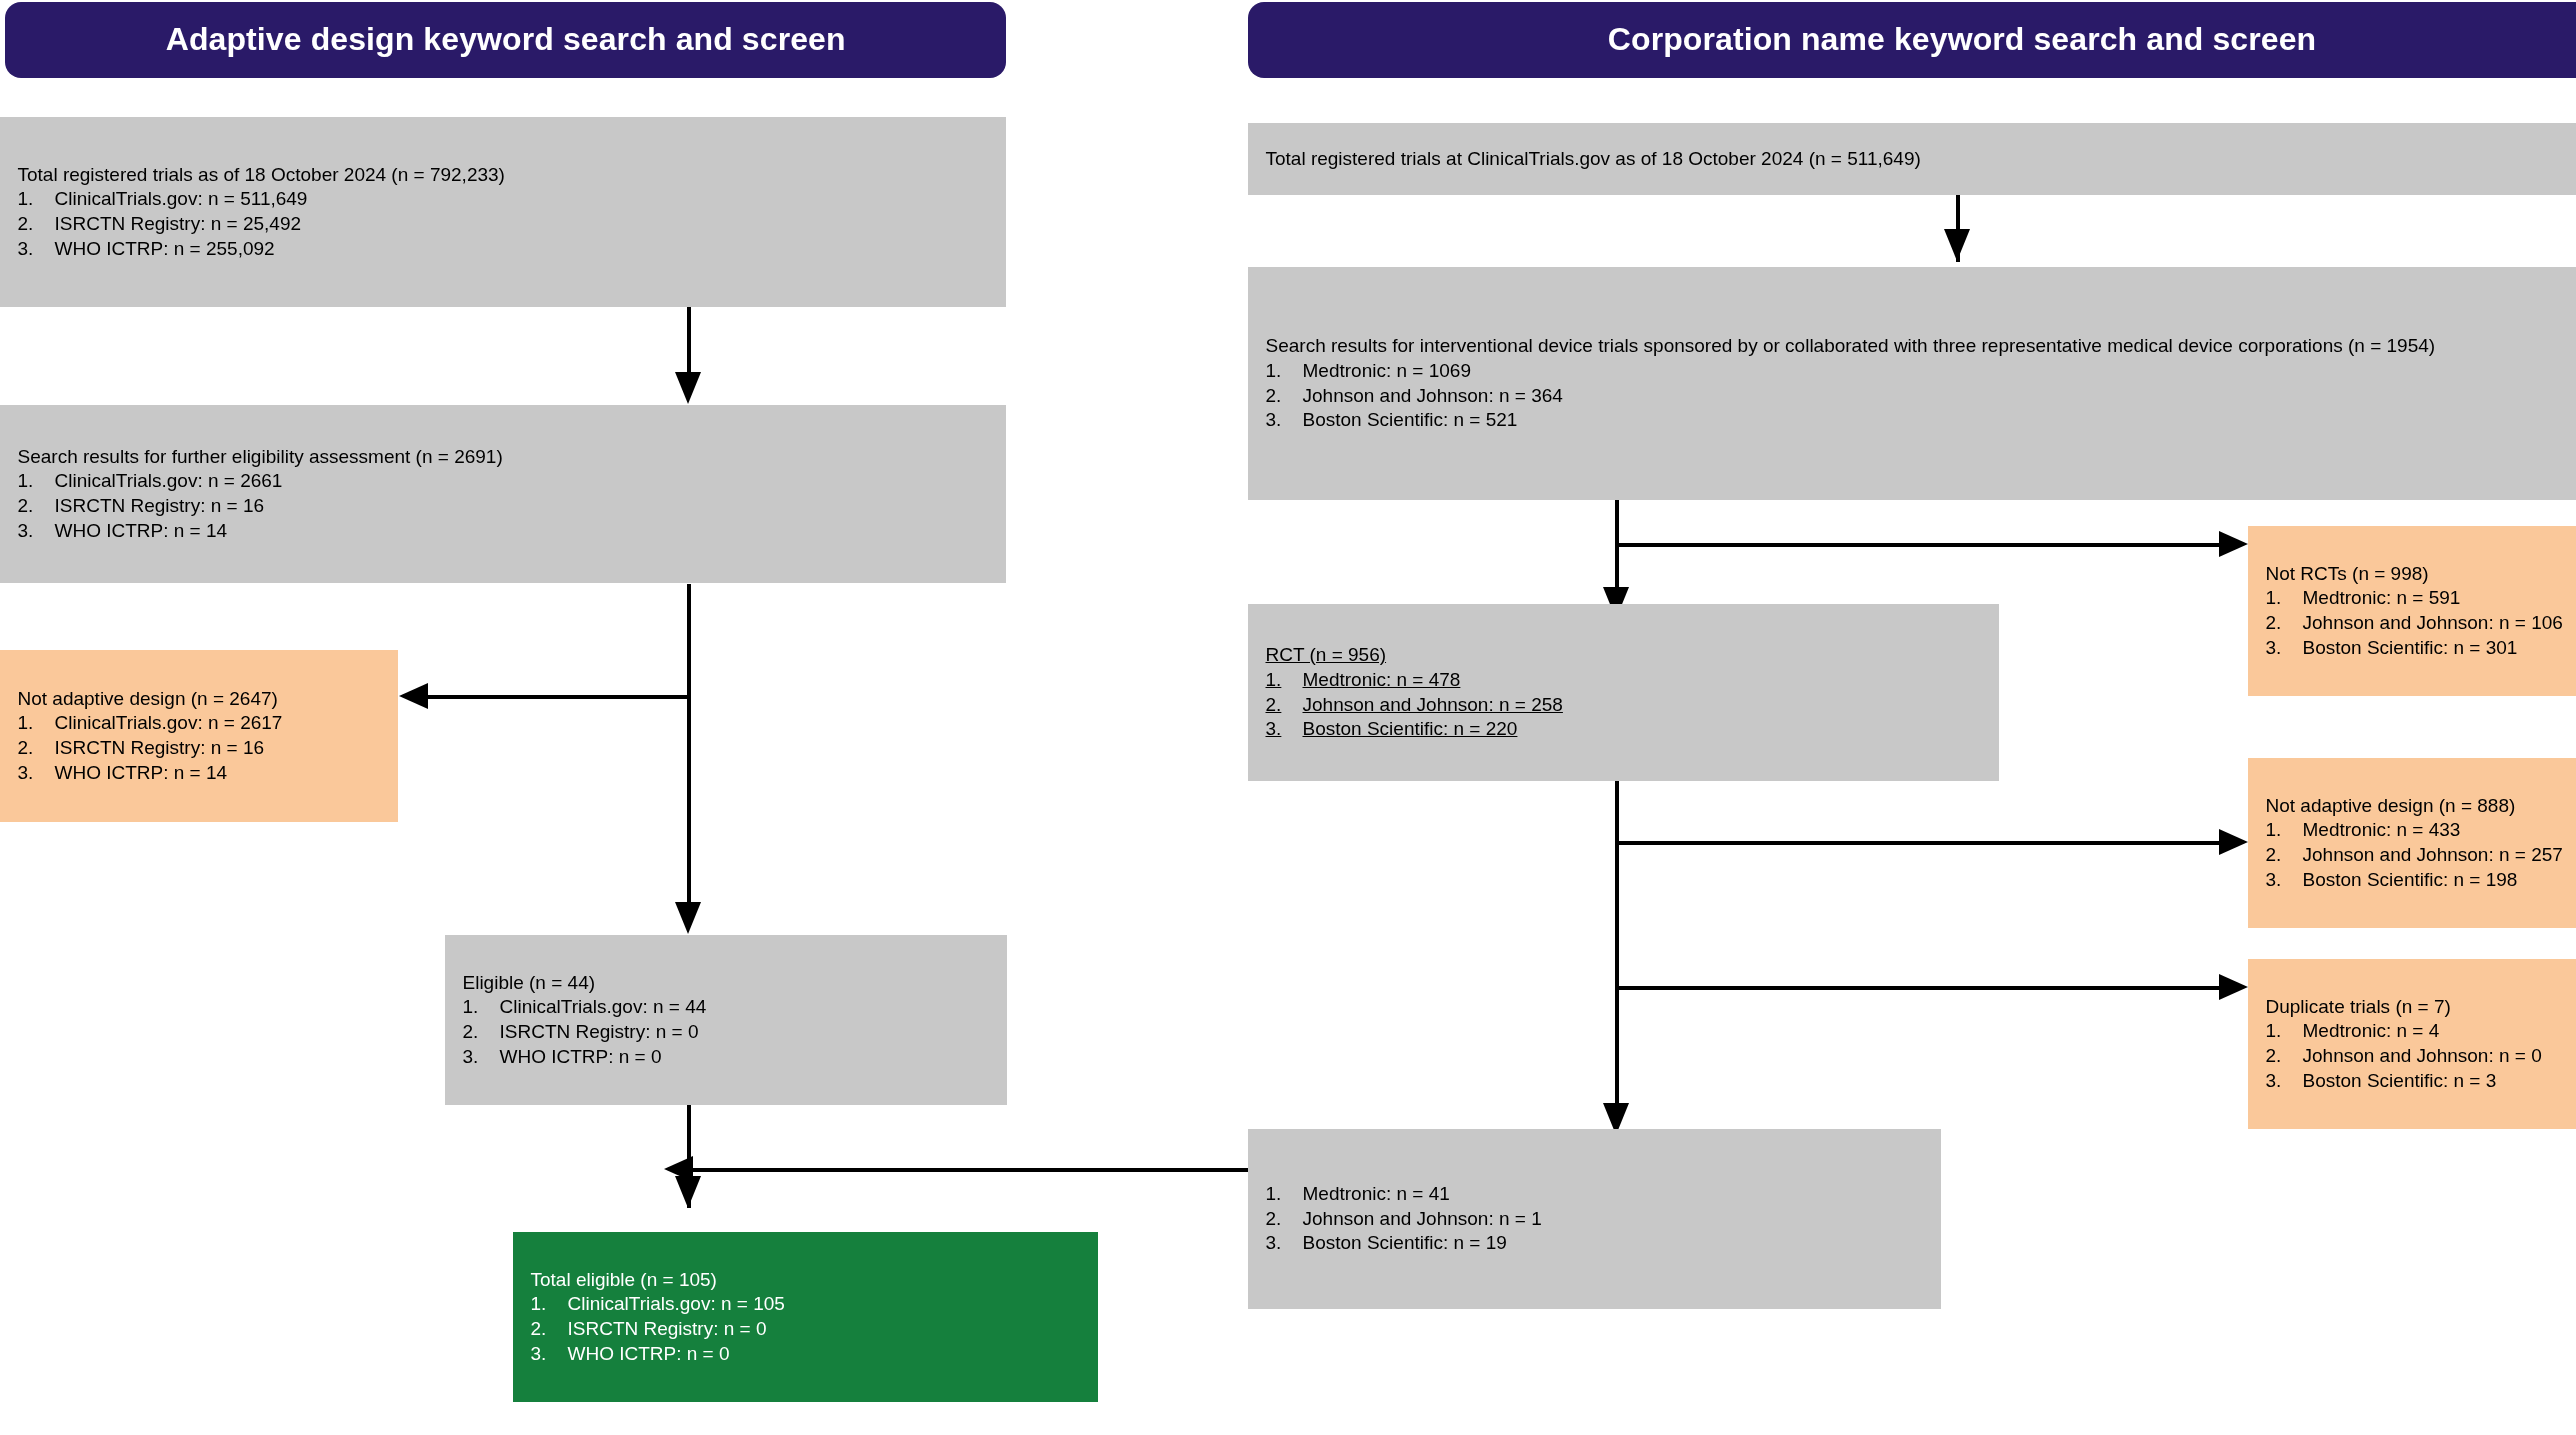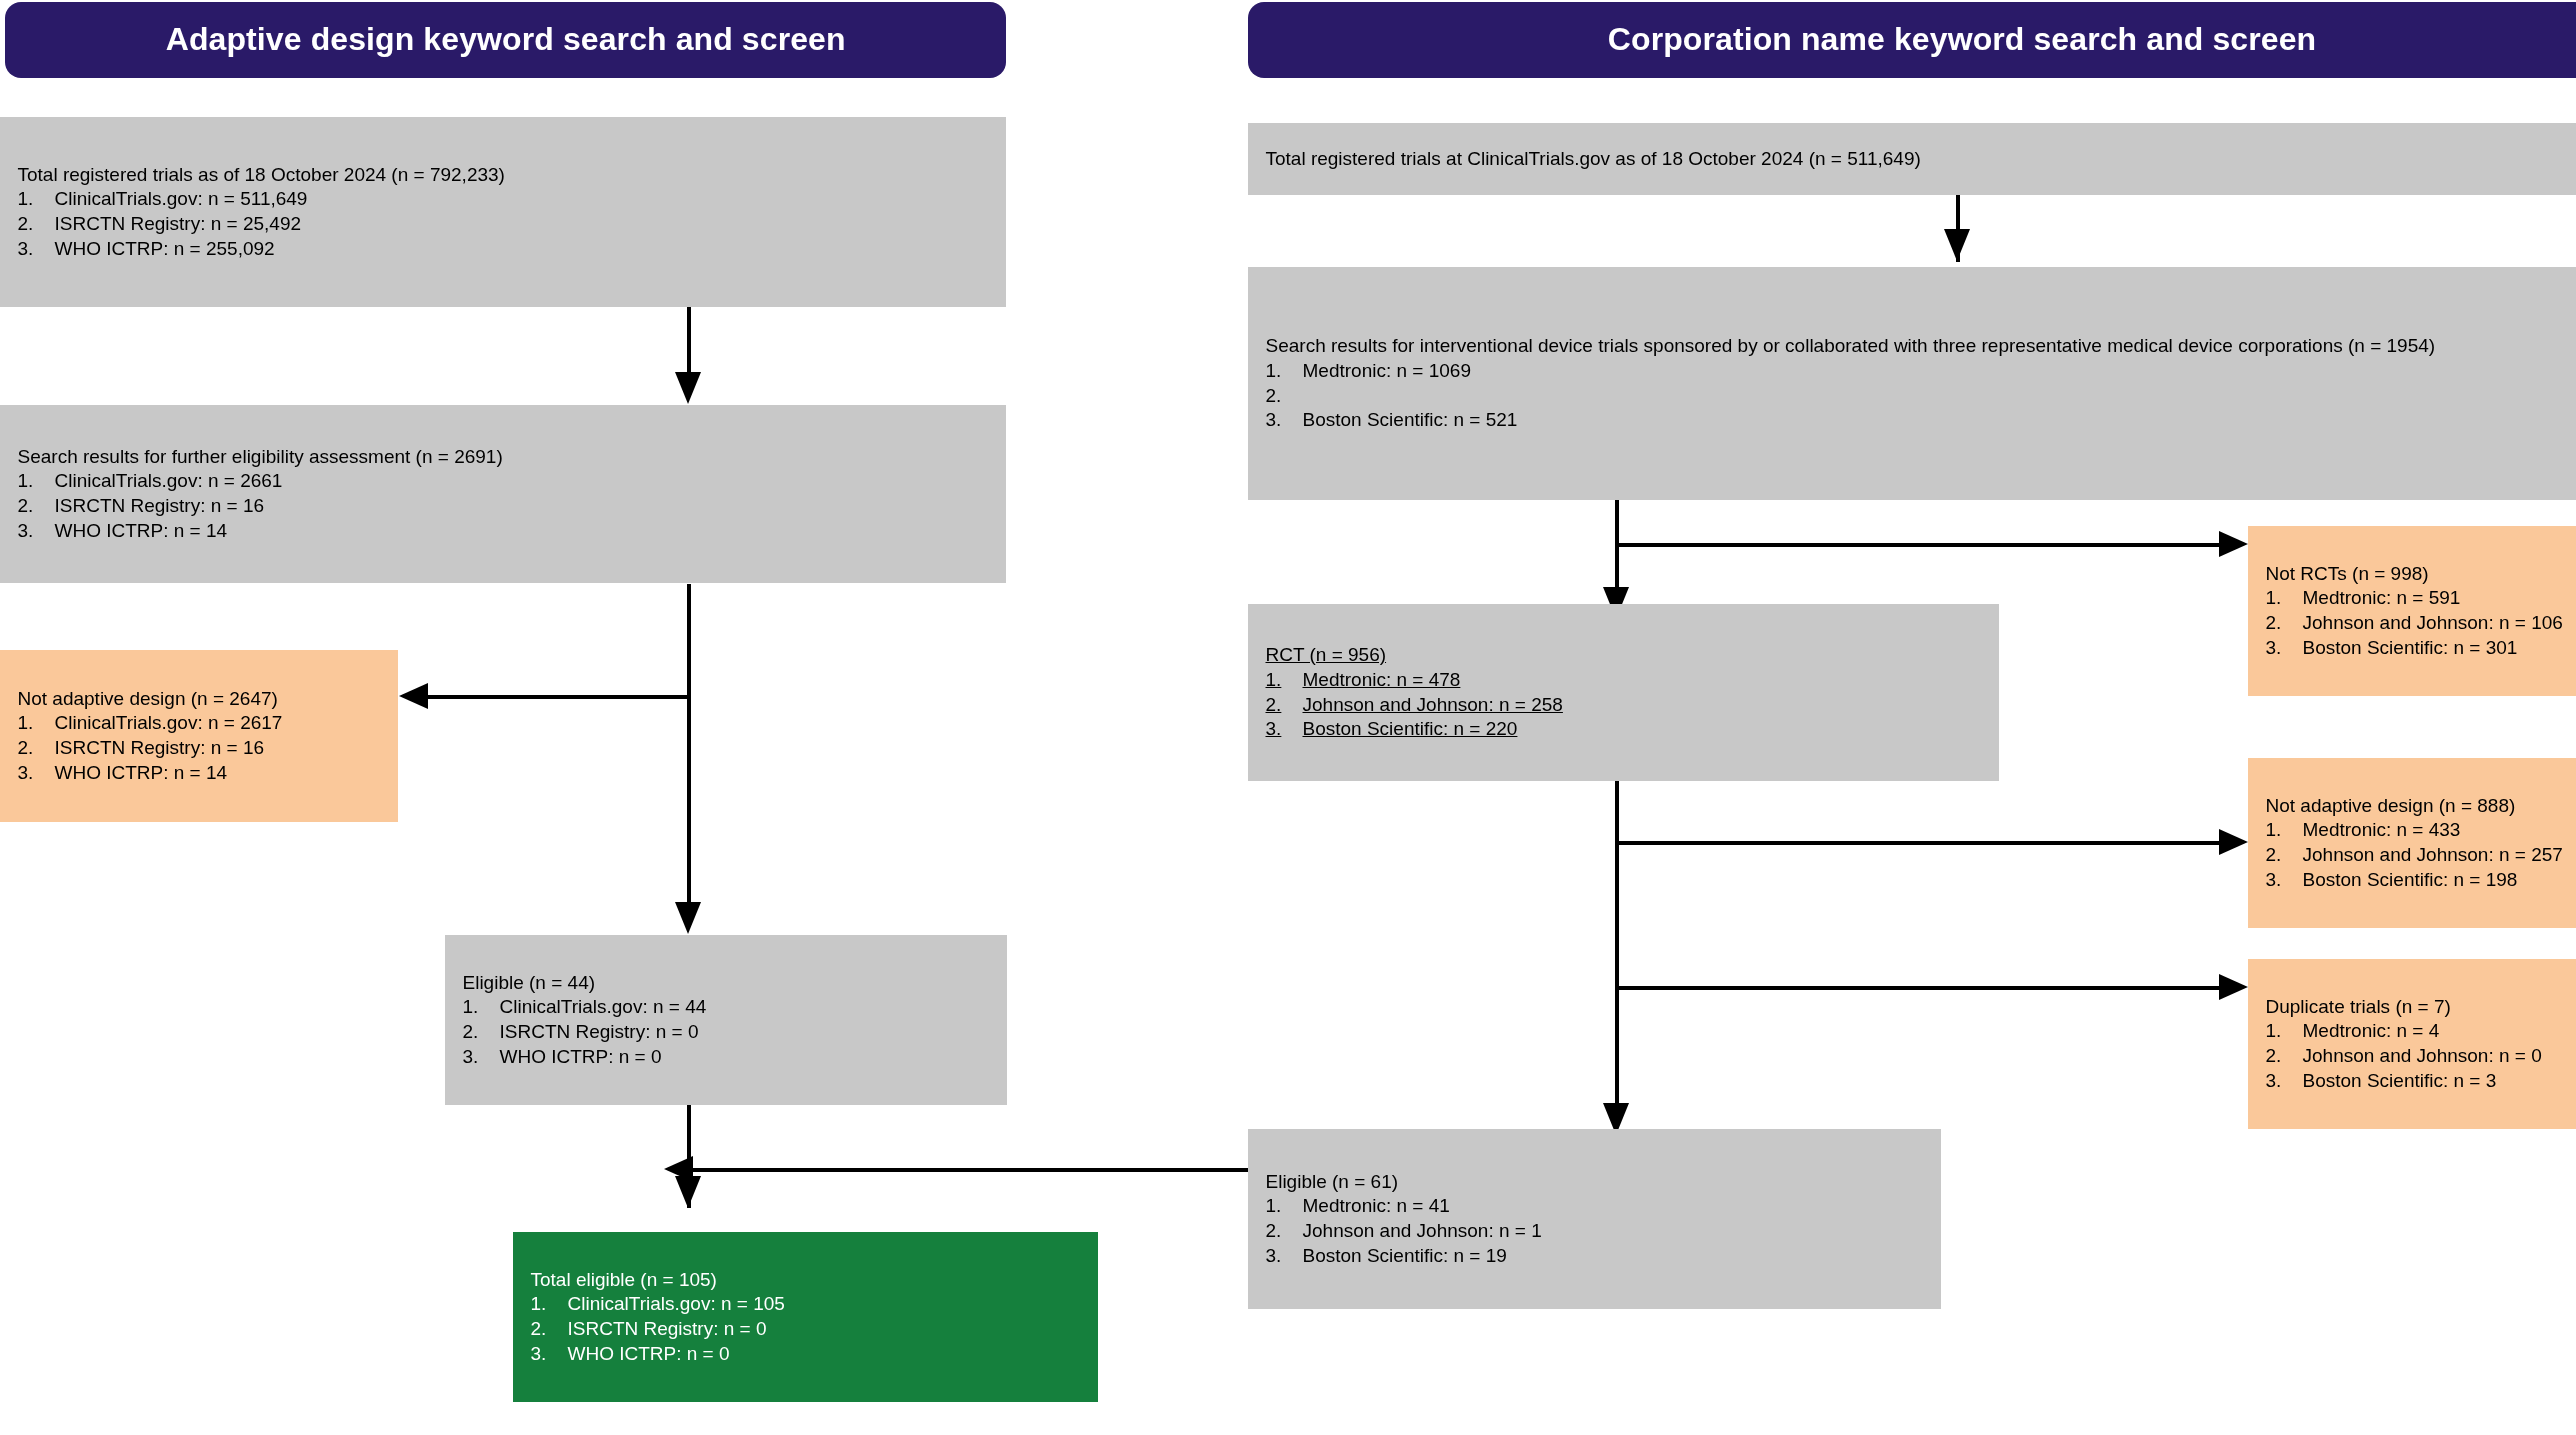--- a/index.html
+++ b/index.html
@@ -177,20 +177,21 @@
 
   <div class="box gray" style="left:1248px;top:267px;width:1436px;height:233px;">
     <div class="ttl wrapttl" style="width:1278px;">Search results for interventional device trials sponsored by or collaborated with three representative medical device corporations (n = 1954)</div>
     <ol>
       <li>
           <span class="num">1.</span>
           <span>Medtronic: n = 1069</span>
         </li>
       <li>
           <span class="num">2.</span>
+          <span>Johnson and Johnson: n = 364</span>
         </li>
       <li>
           <span class="num">3.</span>
           <span>Boston Scientific: n = 521</span>
         </li>
     </ol>
   </div>
 
   <div class="vline" style="left:1615px;top:500px;height:95px;"></div>
   <div class="arrow-d" style="left:1603px;top:587px;"></div>
@@ -273,21 +274,20 @@
           <span>Johnson and Johnson: n = 0</span>
         </li>
       <li>
           <span class="num">3.</span>
           <span>Boston Scientific: n = 3</span>
         </li>
     </ol>
   </div>
 
   <div class="box gray" style="left:1248px;top:1129px;width:693px;height:180px;">
-    <div class="ttl">Eligible (n = 61)</div>
     <ol>
       <li>
           <span class="num">1.</span>
           <span>Medtronic: n = 41</span>
         </li>
       <li>
           <span class="num">2.</span>
           <span>Johnson and Johnson: n = 1</span>
         </li>
       <li>

